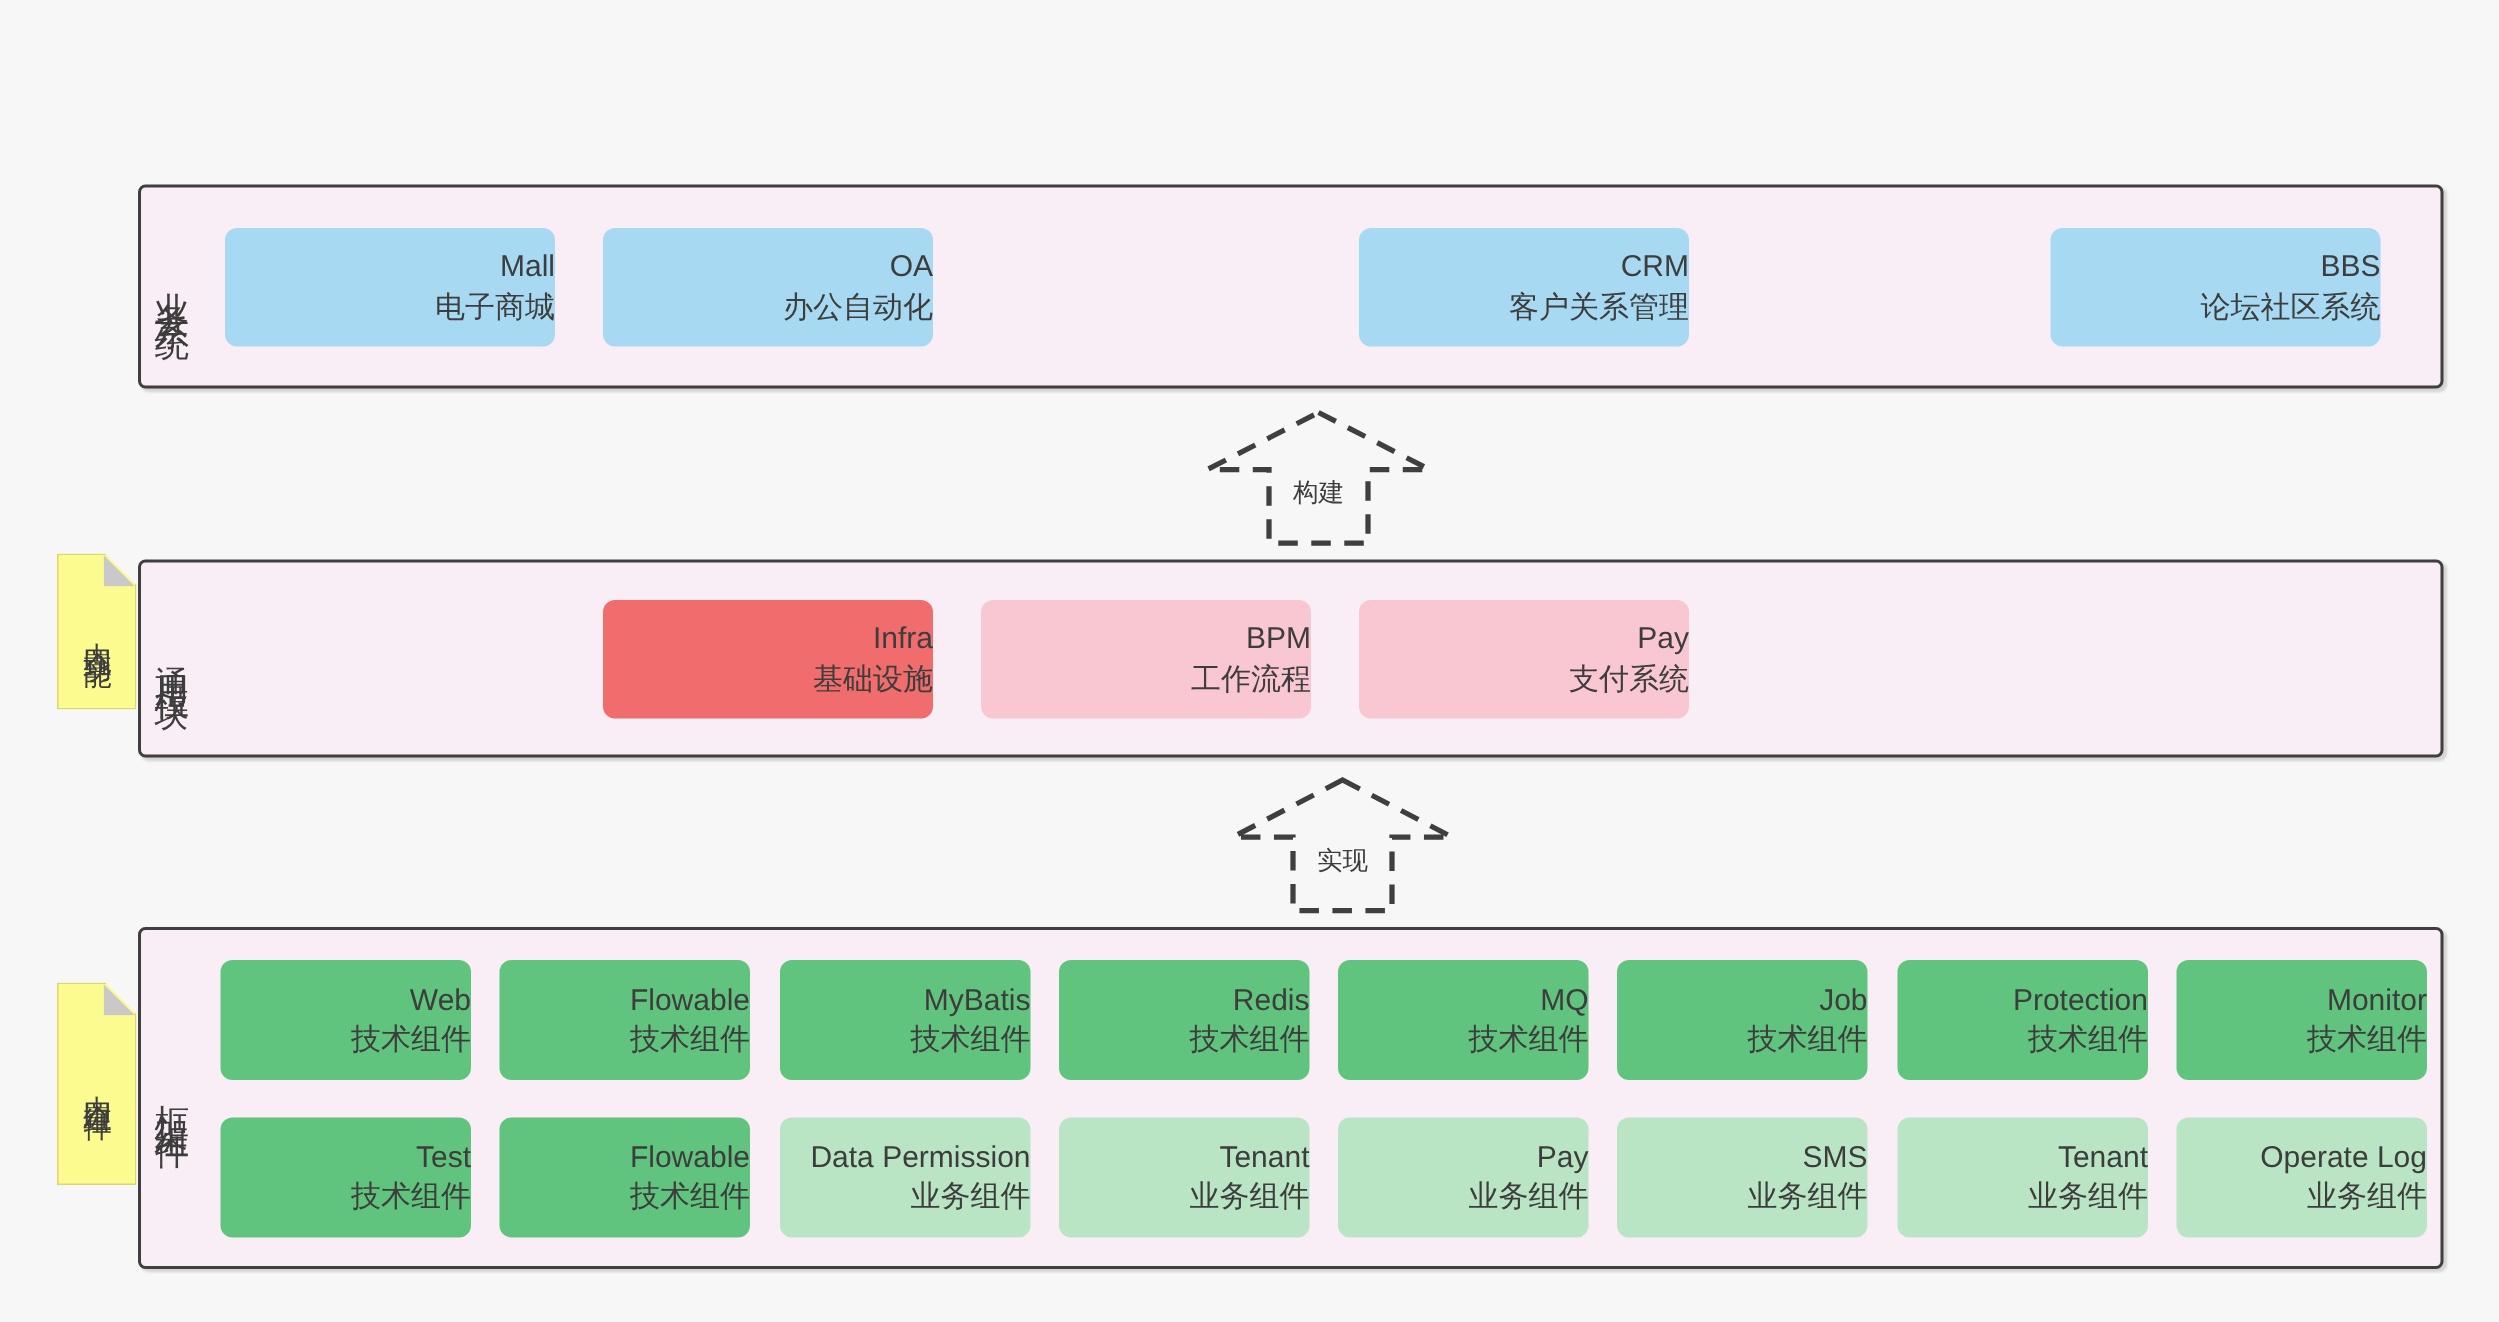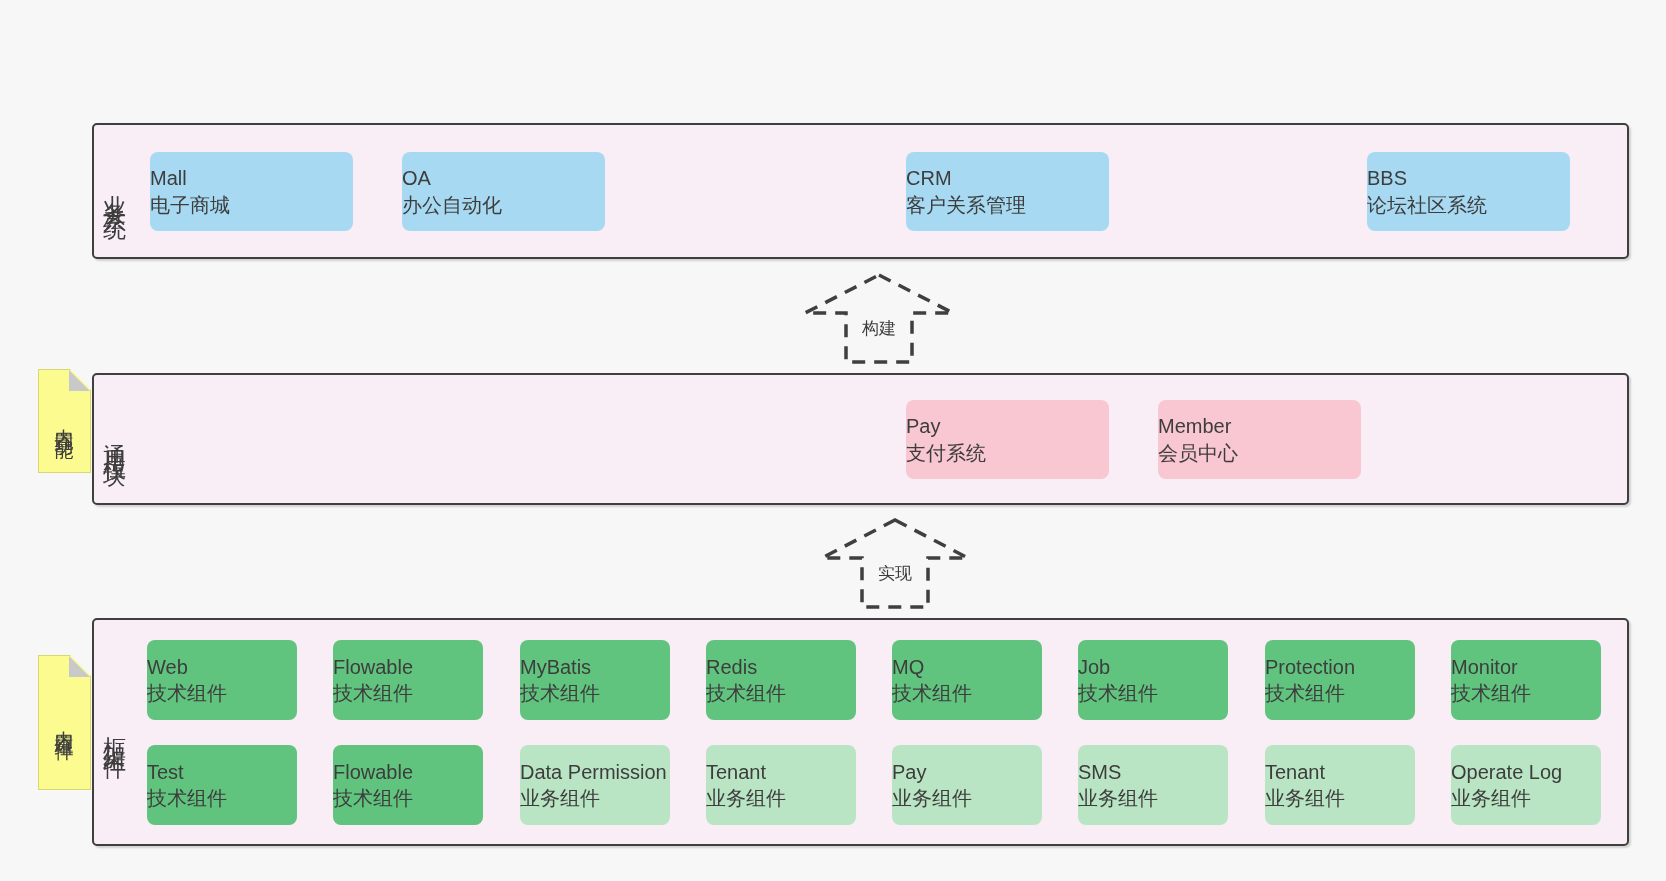--- a/index.html
+++ b/index.html
@@ -19,22 +19,22 @@
   #band-1{top:123px;height:132px}
   #band-2{top:373px;height:128px}
   #band-3{top:618px;height:224px}
   .vlabel{
     position:absolute;left:9px;top:50%;transform:translateY(-50%);
     writing-mode:vertical-rl;text-orientation:upright;
     font-size:23px;letter-spacing:7px;line-height:1;white-space:nowrap;
   }
   .box{
     position:absolute;width:203px;height:79px;border-radius:8px;
-    display:flex;flex-direction:column;align-items:flex-start;justify-content:center;
-    text-align:center;font-size:20px;line-height:26.5px;
+    display:flex;flex-direction:column;align-items:flex-end;justify-content:center;
+    text-align:center;font-size:20px;line-height:26.5px;padding-left:17px;
   }
   #band-1 .box{top:27px}
   #band-2 .box{top:25px}
   #band-3 .box{width:150px;height:80px}
   #band-3 .r1{top:20px}
   #band-3 .r2{top:125px}
   .c0{left:56px}.c1{left:308px}.c2{left:560px}.c3{left:812px}.c4{left:1064px}.c5{left:1273px}
   .g0{left:53px}.g1{left:239px}.g2{left:426px}.g3{left:612px}.g4{left:798px}.g5{left:984px}.g6{left:1171px}.g7{left:1357px}
   .blue{background:var(--box_blue,#a7daf2)}
   .red{background:var(--box_red,#f16c6c)}
@@ -91,27 +91,31 @@
     </div>
   </section>
 
   <svg class="arrow" id="arrow-1" width="180" height="112">
     <polygon points="89,17 163,55 122,55 122,104 56,104 56,55 15,55"></polygon>
     <text x="89" y="76">构建</text>
   </svg>
 
   <section class="band" id="band-2">
     <div class="vlabel">通用模块</div>
+    <div class="box red c1">
+      <div>Infra</div>
+      <div>基础设施</div>
+    </div>
+    <div class="box pink c2">
+      <div>BPM</div>
+      <div>工作流程</div>
+    </div>
     <div class="box pink c3">
       <div>Pay</div>
       <div>支付系统</div>
-    </div>
-    <div class="box pink c4">
-      <div>Member</div>
-      <div>会员中心</div>
     </div>
   </section>
 
   <div class="note" id="note-functions">
     <div class="fold"></div>
     <div class="vtext">内置功能</div>
   </div>
 
   <svg class="arrow" id="arrow-2" width="180" height="112">
     <polygon points="90,15 163,53 123,53 123,102 57,102 57,53 17,53"></polygon>

